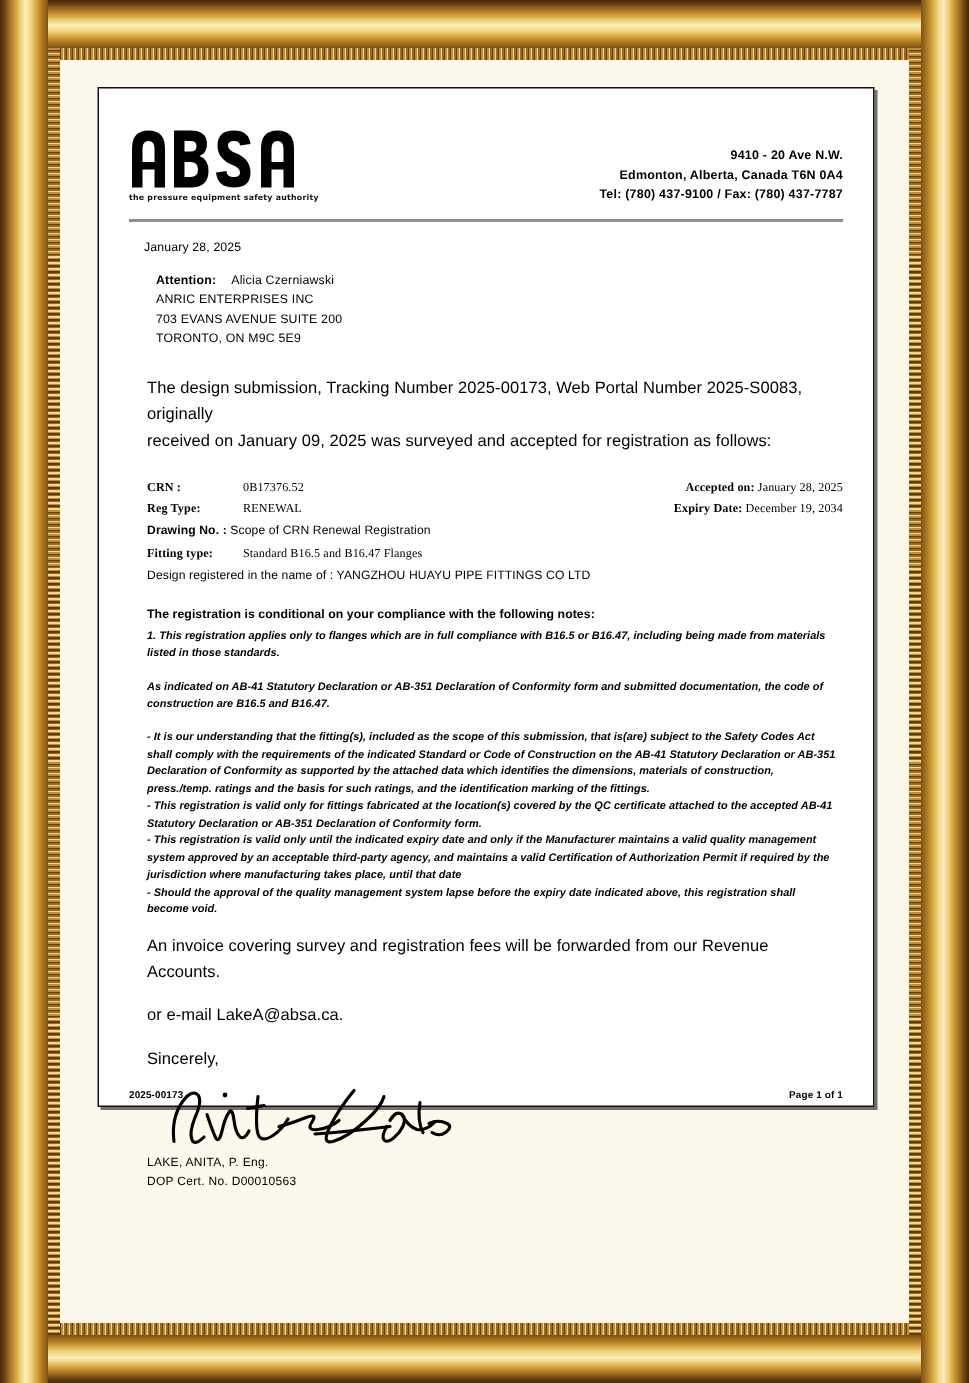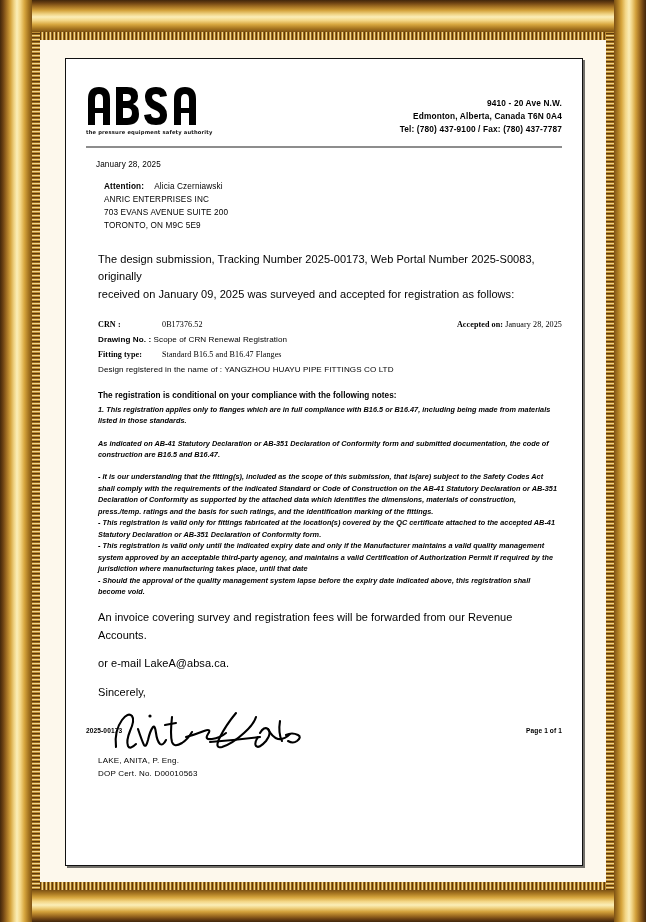--- a/index.html
+++ b/index.html
@@ -97,21 +97,21 @@
     position: absolute;
     left: 40px; top: 40px;
     width: 566px; height: 842px;
     background: #fdf8ec;
   }
 
   
   .page {
     position: absolute;
     left: 65px; top: 58px;
-    width: 518px; height: 808px;
+    width: 518px; height: 680px;
     background: #ffffff;
     border: 1px solid #111111;
     box-sizing: border-box;
     box-shadow: 2px 2px 0 rgba(0,0,0,0.55);
   }
 
   .page-inner {
     position: absolute;
     left: 0; top: 0;
     width: 100%; height: 100%;
@@ -315,20 +315,27 @@
         <div>The design submission, Tracking Number 2025-00173, Web Portal Number 2025-S0083, originally</div>
         <div>received on January 09, 2025 was surveyed and accepted for registration as follows:</div>
       </div>
 
       <div class="details">
         <div class="det-row">
           <span class="det-label">CRN :</span>
           <span class="det-value">0B17376.52</span>
           <span class="det-right"><b>Accepted on:</b>
             <span>January 28, 2025</span>
+          </span>
+        </div>
+        <div class="det-row">
+          <span class="det-label">Reg Type:</span>
+          <span class="det-value">RENEWAL</span>
+          <span class="det-right"><b>Expiry Date:</b>
+            <span>December 19, 2034</span>
           </span>
         </div>
         <div class="det-full">
           <span class="b">Drawing No. :</span>
           <span>Scope of CRN Renewal Registration</span>
         </div>
         <div class="det-row det-full">
           <span class="det-label">Fitting type:</span>
           <span class="det-value">Standard B16.5 and B16.47 Flanges</span>
         </div>

